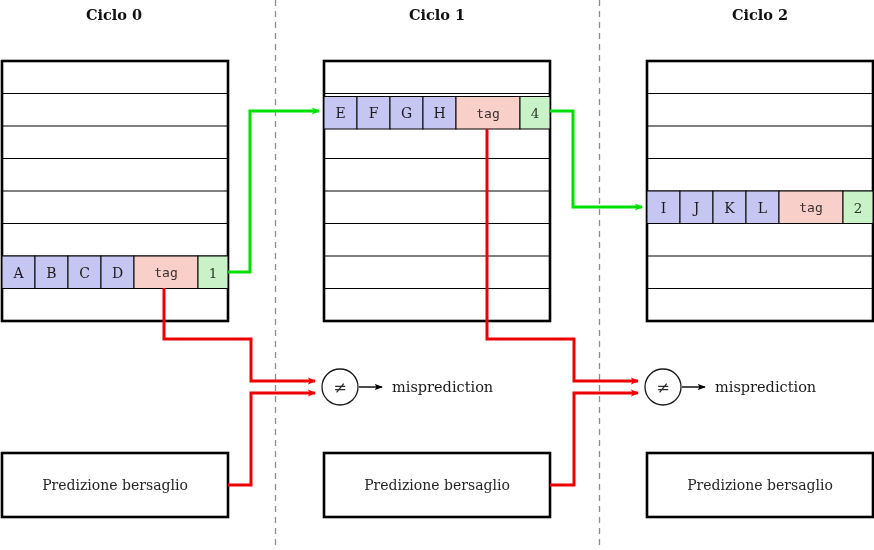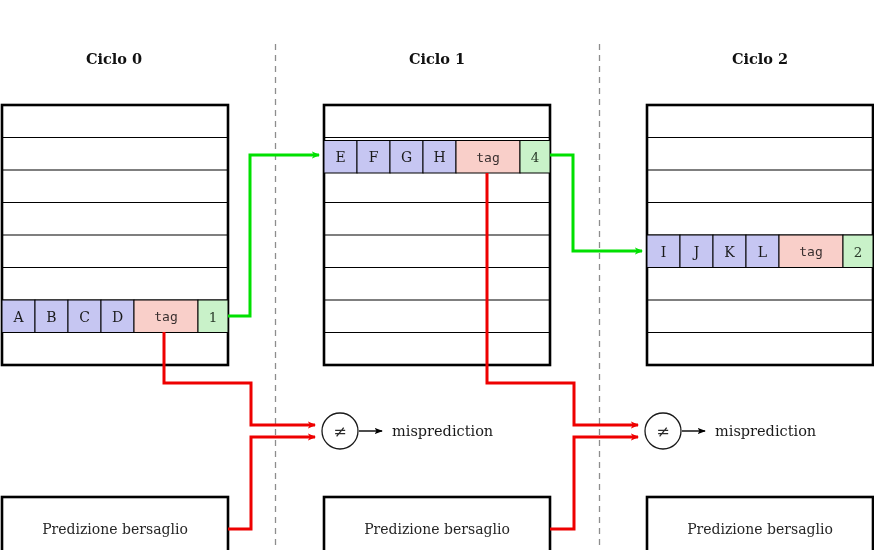--- a/index.html
+++ b/index.html
@@ -1,18 +1,18 @@
 <!DOCTYPE html>
 <html><head>
 <meta charset="utf-8">
 <style>
   html,body{margin:0;padding:0;background:#ffffff;}
   body{width:874px;height:550px;overflow:hidden;
        font-family:"DejaVu Serif","Liberation Serif",serif;}
-  #stage{position:relative;width:874px;height:402px;margin-top:44px;}
+  #stage{position:relative;width:874px;height:402px;}
   svg{position:absolute;top:0;left:0;}
   .cycle-title{font-weight:bold;font-size:14.5px;fill:#111111;
                font-family:"DejaVu Serif","Liberation Serif",serif;}
   .cell-text{font-size:14px;fill:#1a1a1a;
              font-family:"DejaVu Serif","Liberation Serif",serif;}
   .tag-text{font-size:13px;fill:#3a3030;
             font-family:"DejaVu Sans Mono","Liberation Mono",monospace;}
   .num-text{font-size:13.5px;fill:#2a3a2a;
             font-family:"DejaVu Serif","Liberation Serif",serif;}
   .box-text{font-size:14px;fill:#262626;

